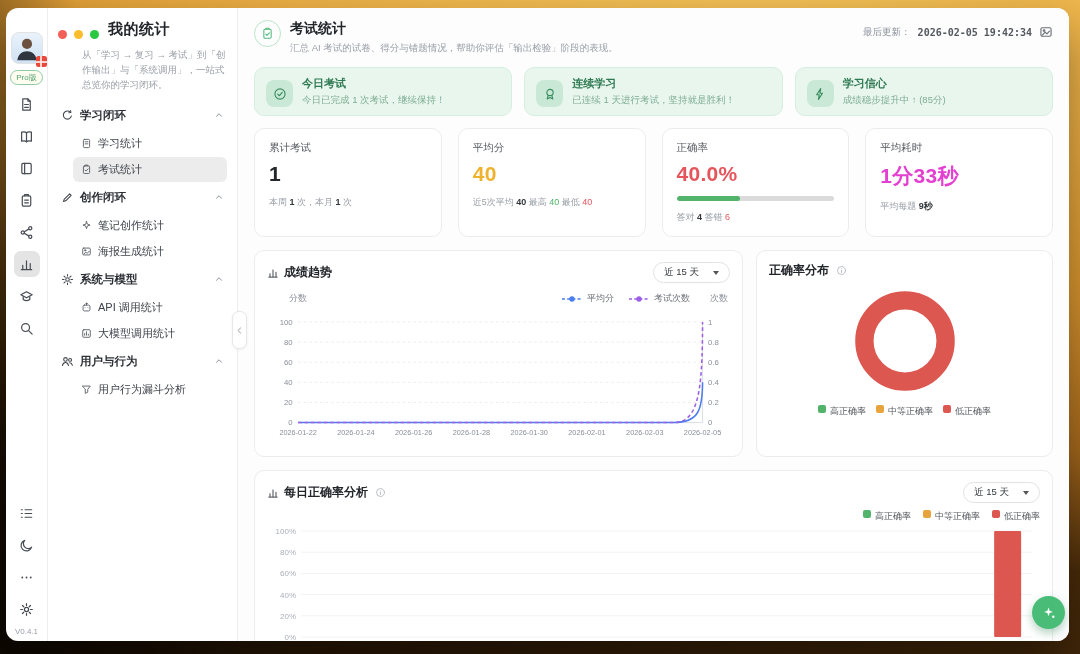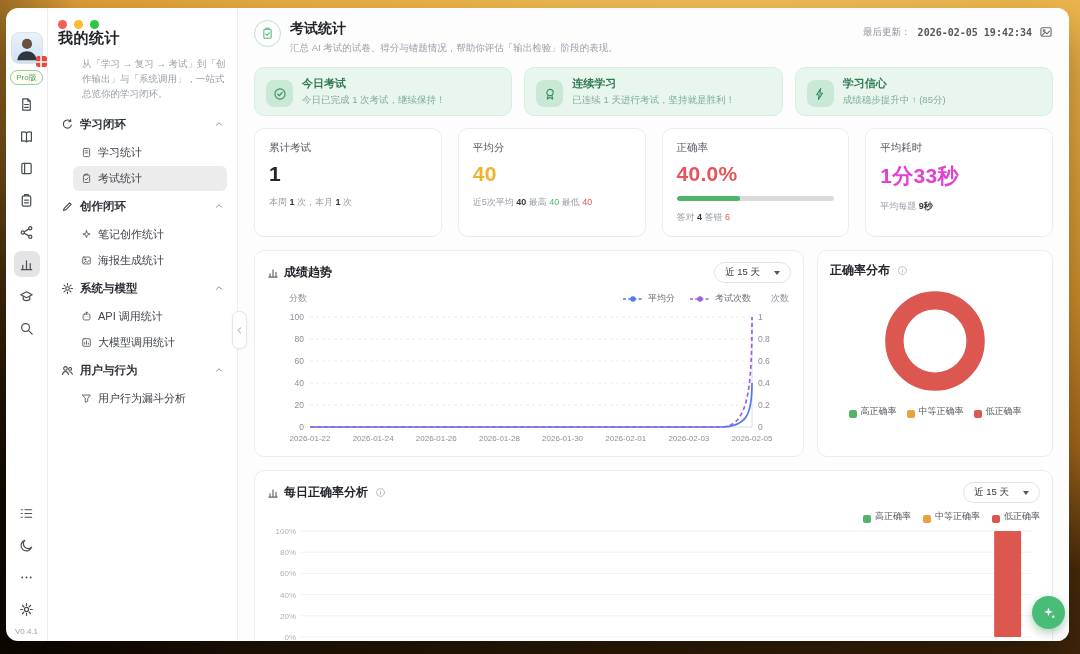--- a/index.html
+++ b/index.html
@@ -26,21 +26,21 @@
   .pro{margin-top:6px;font-size:8px;color:#53a272;border:1px solid #8fcaa6;border-radius:8px;padding:1px 5px;background:#fffdf0;white-space:nowrap;}
   .rail-group{display:flex;flex-direction:column;align-items:center;}
   .rail-btn{width:26px;height:26px;margin-top:6px;display:flex;align-items:center;justify-content:center;border-radius:7px;color:#484d55;}
   .rail-btn svg{width:15px;height:15px}
   .rail-btn.active{background:#e4e4e5;}
   .rail-spacer{flex:1}
   .version{font-size:8px;color:#9aa0a8;margin:5px 0 5px;}
 
   
   .sidebar{width:190px;flex-shrink:0;border-right:1px solid #ededed;padding:12px 10px 0;box-sizing:border-box;background:#fff;}
-  .titlerow{display:flex;align-items:flex-start;flex-direction:column;}
+  .titlerow{display:flex;align-items:flex-end;}
   .lights{display:flex;gap:7px;margin-right:9px;}
   .light{width:9px;height:9px;border-radius:50%;display:inline-block;}
   .light.r{background:#f35f57}.light.y{background:#fbbd2e}.light.g{background:#28c840}
   .sb-title{font-size:15px;font-weight:bold;color:#22252a;letter-spacing:.5px;}
   .sb-sub{font-size:9.5px;color:#9aa0a8;line-height:1.6;margin-top:8px;margin-left:24px;}
   .menu{margin-top:8px;}
   .group-h{display:flex;align-items:center;gap:6px;padding:7px 3px;font-size:11.5px;font-weight:bold;color:#2c3036;width:100%;text-align:left;}
   .group-h .gi{width:13px;height:13px;color:#41464d;flex-shrink:0}
   .group-h .gi svg{width:13px;height:13px}
   .chev{margin-left:auto;color:#8a8f99;width:10px;height:10px}
@@ -76,40 +76,40 @@
   .stat{flex:1;background:#fff;border:1px solid #ececec;border-radius:10px;padding:12px 14px;box-sizing:border-box;min-height:92px;}
   .s-label{font-size:10.5px;color:#565b62;}
   .s-value{font-size:21px;font-weight:bold;margin-top:7px;letter-spacing:.3px;}
   .s-sub{font-size:9px;color:#9aa0a8;margin-top:10px;}
   .s-sub .bb{color:#33373c;font-weight:bold;}
   .progress{height:5px;border-radius:3px;background:#dbdbdb;margin-top:10px;overflow:hidden;}
   .progress i{display:block;height:100%;border-radius:3px;}
 
   .charts{display:flex;gap:13px;margin-top:13px;}
   .card{background:#fff;border:1px solid #ececec;border-radius:10px;box-sizing:border-box;}
-  .trend-card{width:550px;padding:11px 12px;}
+  .trend-card{width:489px;padding:11px 12px;}
   .donut-card{flex:1;padding:11px 12px;display:flex;flex-direction:column;}
   .card-h{display:flex;align-items:center;gap:5px;}
   .cicon{color:#41464d;width:12px;height:12px}
   .cicon svg{width:12px;height:12px}
   .c-title{font-size:12px;font-weight:bold;color:#22252a;}
   .info{color:#b3b8bf;width:11px;height:11px;margin-left:2px}
   .info svg{width:11px;height:11px}
   .range{margin-left:auto;display:flex;align-items:center;border:1px solid #e2e2e2;border-radius:13px;padding:3px 10px;font-size:9.5px;color:#33373c;background:#fff;gap:14px;}
   .caret{width:0;height:0;border-left:3.5px solid transparent;border-right:3.5px solid transparent;border-top:4px solid #555;}
   .legendrow{display:flex;align-items:center;margin-top:9px;font-size:9px;color:#6b7077;}
   .axis-name{color:#8a8f99;}
   .axis-name.l{margin-left:22px;}
   .axis-name.r{margin-left:20px;margin-right:2px;}
   .lspace{flex:1}
   .tl-item{display:inline-flex;align-items:center;gap:4px;margin-left:14px;}
   .sq-legend{display:flex;align-items:center;justify-content:center;gap:12px;font-size:9px;color:#55595f;}
   .sq-legend.right{justify-content:flex-end;margin-top:7px;}
   .sq{width:8px;height:8px;border-radius:2px;display:inline-block;margin-right:4px;vertical-align:-1px;}
-  .sq-item{display:inline-flex;align-items:flex-end;}
+  .sq-item{display:inline-flex;align-items:flex-start;}
   #donut-plot{display:flex;justify-content:center;margin-top:4px;}
   #donut-legend{margin-top:6px;gap:10px;}
   .bottom-card{margin-top:13px;padding:11px 12px;}
   .fab{position:absolute;right:4px;bottom:12px;width:33px;height:33px;border-radius:50%;background:#49bd77;color:#fff;
     display:flex;align-items:center;justify-content:center;box-shadow:0 4px 10px rgba(30,120,70,.35);z-index:8;}
   .fab svg{width:16px;height:16px}
   text{font-family:"Liberation Sans","DejaVu Sans",sans-serif;}
 </style>
 </head>
 <body>

